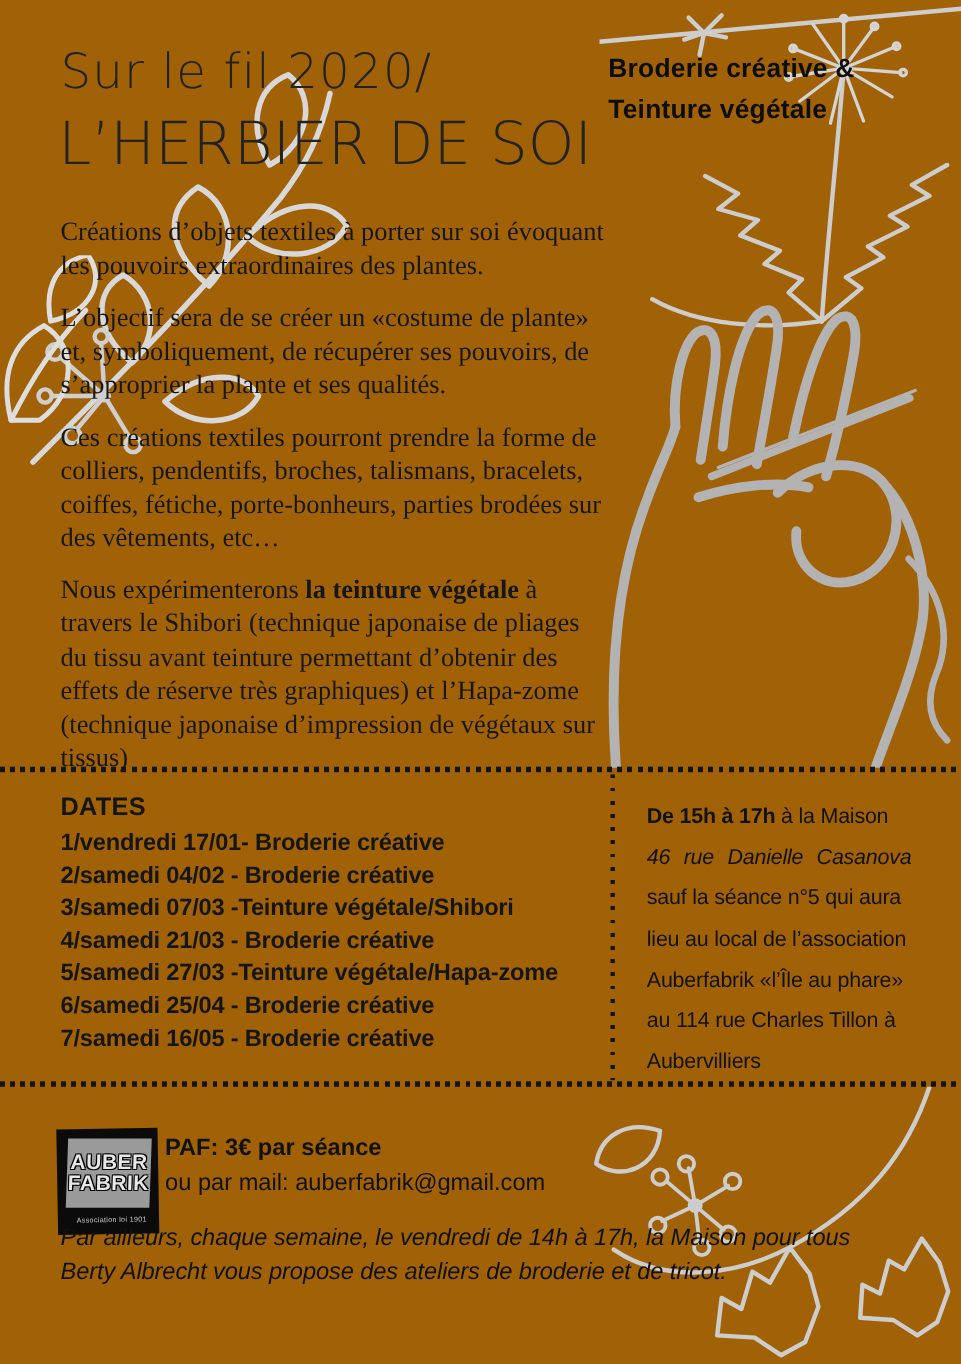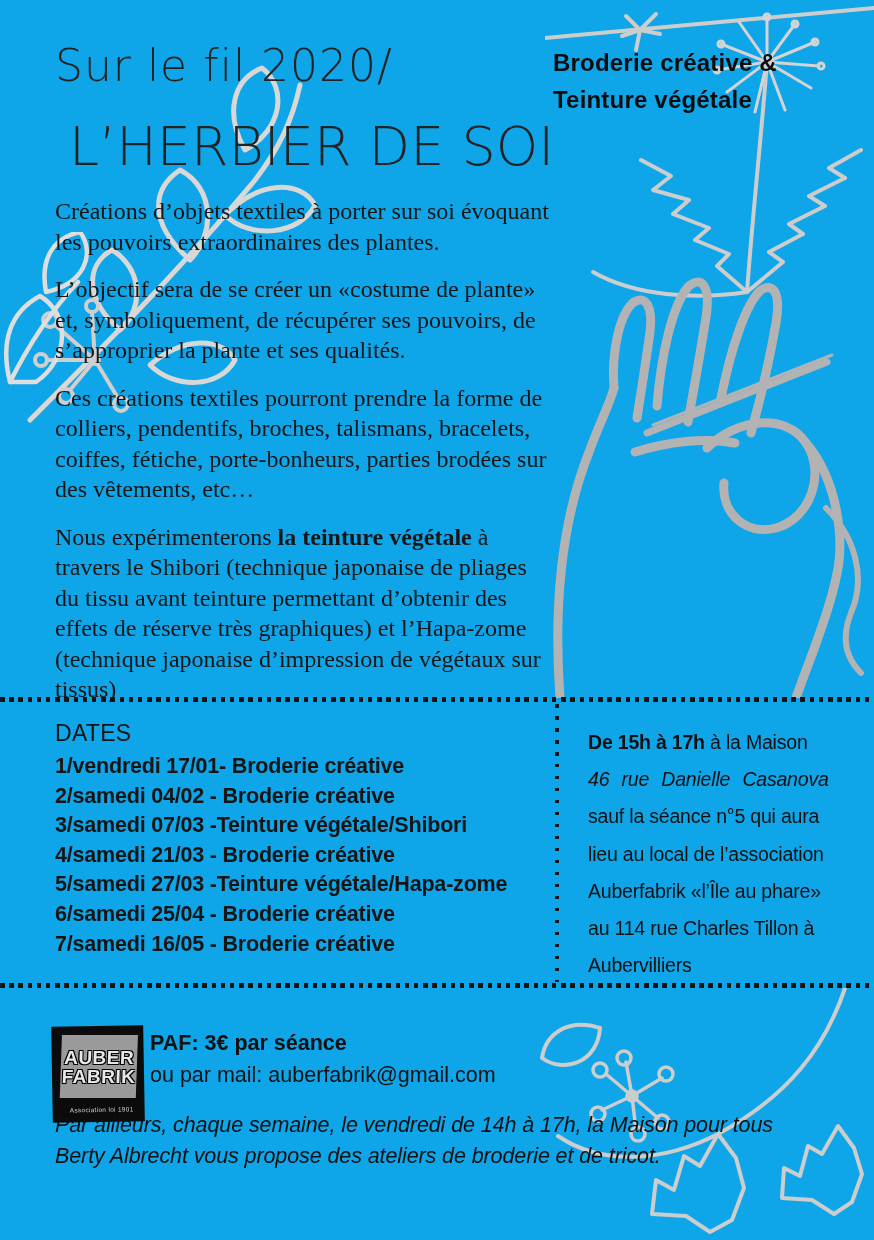--- a/index.html
+++ b/index.html
@@ -1,30 +1,30 @@
 <!DOCTYPE html>
 <html><head>
 <meta charset="utf-8">
 <style>
   html,body{margin:0;padding:0;background:#888;}
   .page{
     position:relative; width:874px; height:1240px; margin:0 auto;
-    background:#0ea5e9; overflow:hidden;
+    background:#a16207; overflow:hidden;
     font-family:"Liberation Sans", sans-serif; color:#151515;
   }
   svg.deco{position:absolute; pointer-events:none;}
 
   
   .title-script{
     position:absolute; left:55px; top:40px;
     font-family:"DejaVu Sans", sans-serif; font-weight:200;
     font-size:44px; letter-spacing:1px; color:#222; white-space:nowrap;
   }
   .title-main{
-    position:absolute; left:53px; top:99px; margin:16px;
+    position:absolute; left:53px; top:99px; margin:0;
     font-family:"DejaVu Sans", sans-serif; font-weight:200;
     font-size:54px; letter-spacing:0px; color:#222; white-space:nowrap;
   }
   .header-right{
     position:absolute; left:553px; top:44px;
     font-weight:bold; font-size:24px; line-height:37px; color:#0d0d0d;
     letter-spacing:0.2px; white-space:nowrap;
   }
 
   
@@ -44,21 +44,21 @@
   }
   .hdots.top{top:697px;}
   .hdots.bottom{top:983px;}
   .vdots{
     position:absolute; left:555px; top:704px; width:3.5px; height:278px;
     background-image:repeating-linear-gradient(180deg,#141414 0 3.5px,transparent 3.5px 12px);
   }
 
   
   .dates{position:absolute; left:55px; top:720px; white-space:nowrap;}
-  .dates .heading{font-weight:normal; font-size:23px; margin-bottom:5px; letter-spacing:0.3px;}
+  .dates .heading{font-weight:bold; font-size:23px; margin-bottom:5px; letter-spacing:0.3px;}
   .dates .item{font-weight:bold; font-size:21.5px; line-height:29.6px; letter-spacing:-0.2px;}
 
   
   .schedule{
     position:absolute; left:588px; top:724px; width:275px;
     font-size:19.5px; line-height:37.2px; color:#111; letter-spacing:-0.2px;
   }
   .schedule .line{white-space:nowrap;}
   .schedule .line.stretch{word-spacing:7px;font-style:italic;}
   .schedule b{font-weight:bold;}

